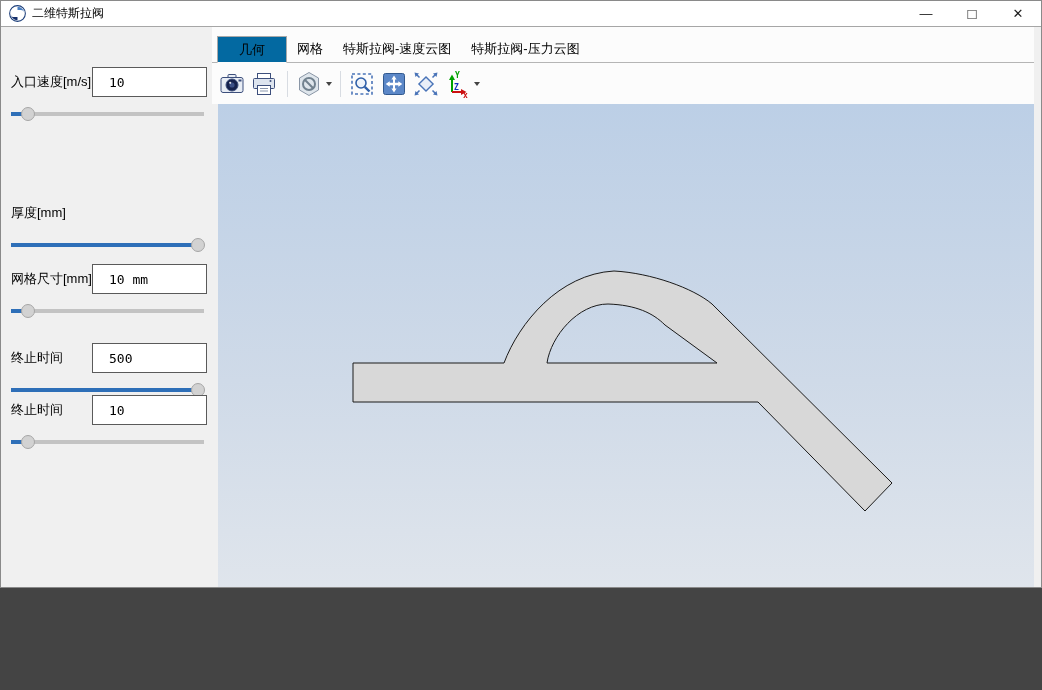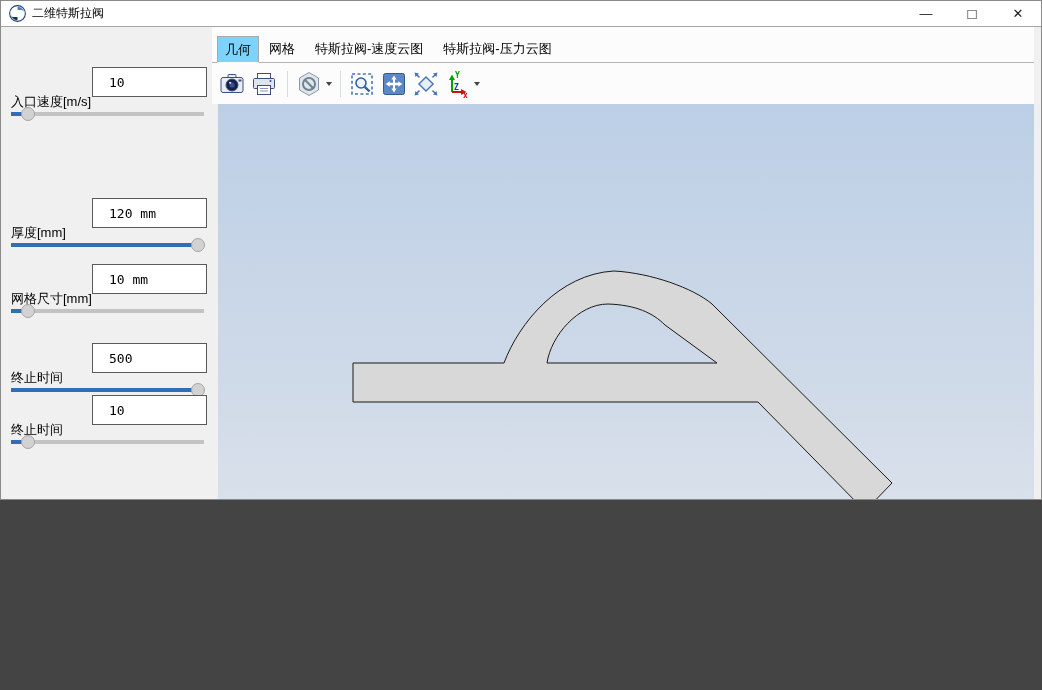--- a/index.html
+++ b/index.html
@@ -1,38 +1,38 @@
 <!DOCTYPE html>
 <html><head>
 <meta charset="utf-8">
 <style>
   * { margin:0; padding:0; box-sizing:border-box; }
   body { background:#444; font-family:"Liberation Sans","DejaVu Sans",sans-serif; }
-  .window { position:relative; width:1042px; height:500px; background:#fff;
+  .window { position:relative; width:1042px; height:588px; background:#fff;
             border:1px solid #8a8a8a; overflow:hidden; }
 
   
   .titlebar { position:absolute; top:0; left:0; right:0; height:26px;
               background:#fff; border-bottom:1px solid #a6a6a6; }
   .titlebar .logo { position:absolute; left:8px; top:4px; width:17px; height:17px; }
   .titlebar .title { position:absolute; left:31px; top:0; line-height:25px;
                      font-size:12px; color:#000; }
   .win-controls { position:absolute; right:0; top:0; height:25px; display:flex; }
   .win-btn { width:46px; height:25px; display:flex; align-items:center; justify-content:center;
              font-size:13px; color:#1a1a1a; background:transparent; border:none; cursor:default; }
   .win-btn.max { font-size:15px; }
 
   
   .content { position:absolute; top:26px; left:0; right:0; bottom:0; }
 
   
   .panel { position:absolute; left:0; top:0; width:210px; height:100%; background:#f0f0f0; }
   .frow { position:absolute; left:0; width:210px; height:56px; }
   .frow .flabel { position:absolute; left:10px; top:0; height:30px; line-height:30px;
-                  font-size:13px; color:#000; white-space:nowrap;margin-top:20px; }
+                  font-size:13px; color:#000; white-space:nowrap; }
   .frow input { position:absolute; left:91px; top:0; width:115px; height:30px;
                 border:1px solid #5a5a5a; background:#fff; font-size:13px;
                 font-family:"DejaVu Sans Mono","Liberation Mono",monospace;
                 padding-left:16px; color:#000; outline:none; }
   .slider { position:absolute; left:10px; top:40px; width:193px; height:14px; }
   .slider .track { position:absolute; left:0; right:0; top:5px; height:4px; background:#c3c3c3; }
   .slider .fill  { position:absolute; left:0; top:5px; height:4px; width:var(--p,0%); background:#2e6fb8; }
   .slider .thumb { position:absolute; top:0; left:var(--p,0%); width:14px; height:14px;
                    margin-left:-7px; border-radius:50%; background:#d2d2d2;
                    border:1px solid #a6a6a6; }
@@ -41,22 +41,22 @@
              background:linear-gradient(#f1f1f1 0%, #ececec 49%, #dbdbdb 50%, #d7d7d7 100%);
              font-family:inherit; cursor:default; }
 
   
   .main { position:absolute; left:210px; top:0; right:0; bottom:0; background:#f0f0f0; }
   .whitearea { position:absolute; left:1px; top:0; width:822px; height:77px; background:#fcfcfc; }
   .tabbar { position:absolute; left:1px; top:0; width:822px; height:36px;
             border-bottom:1px solid #b5b5b5; display:flex; align-items:flex-end; padding-left:5px; }
   .tab { height:26px; line-height:25px; padding:0 10px; font-size:13px; color:#000;
          white-space:nowrap; cursor:default; }
-  .tab.active { height:27px; margin-bottom:-1px; background:#7dd3fc;
-                border:1px solid #a9a9a9; border-bottom:1px solid #fcfcfc; padding:0 7px; }
+  .tab.active { height:27px; margin-bottom:-1px; background:#0369a1;
+                border:1px solid #a9a9a9; border-bottom:1px solid #fcfcfc; padding:0 21px; }
   .toolbar { position:absolute; left:1px; top:37px; width:822px; height:40px;
              display:flex; align-items:center; padding-left:5px; }
   .tbtn { width:30px; height:30px; border:none; background:transparent; display:flex;
           align-items:center; justify-content:center; margin-right:2px; cursor:default; }
   .tbtn.wide { width:38px; }
   .tsep { width:1px; height:26px; background:#d8dce2; margin:0 6px; }
   .caret { width:0; height:0; border-left:3.5px solid transparent; border-right:3.5px solid transparent;
            border-top:4px solid #444; margin-left:3px; }
 
   
@@ -95,21 +95,20 @@
         <div class="slider" style="--p: 9%;">
           <div class="track"></div>
           <div class="fill"></div>
           <div class="thumb"></div>
         </div>
       </div>
 
 
       <div class="frow" style="top:171px">
         <span class="flabel">厚度[mm]</span>
-        <input value="120 mm" style="">
         <div class="slider" style="--p: 97%;">
           <div class="track"></div>
           <div class="fill"></div>
           <div class="thumb"></div>
         </div>
       </div>
 
       <div class="frow" style="top:237px">
         <span class="flabel">网格尺寸[mm]</span>
         <input value="10 mm" style="">

